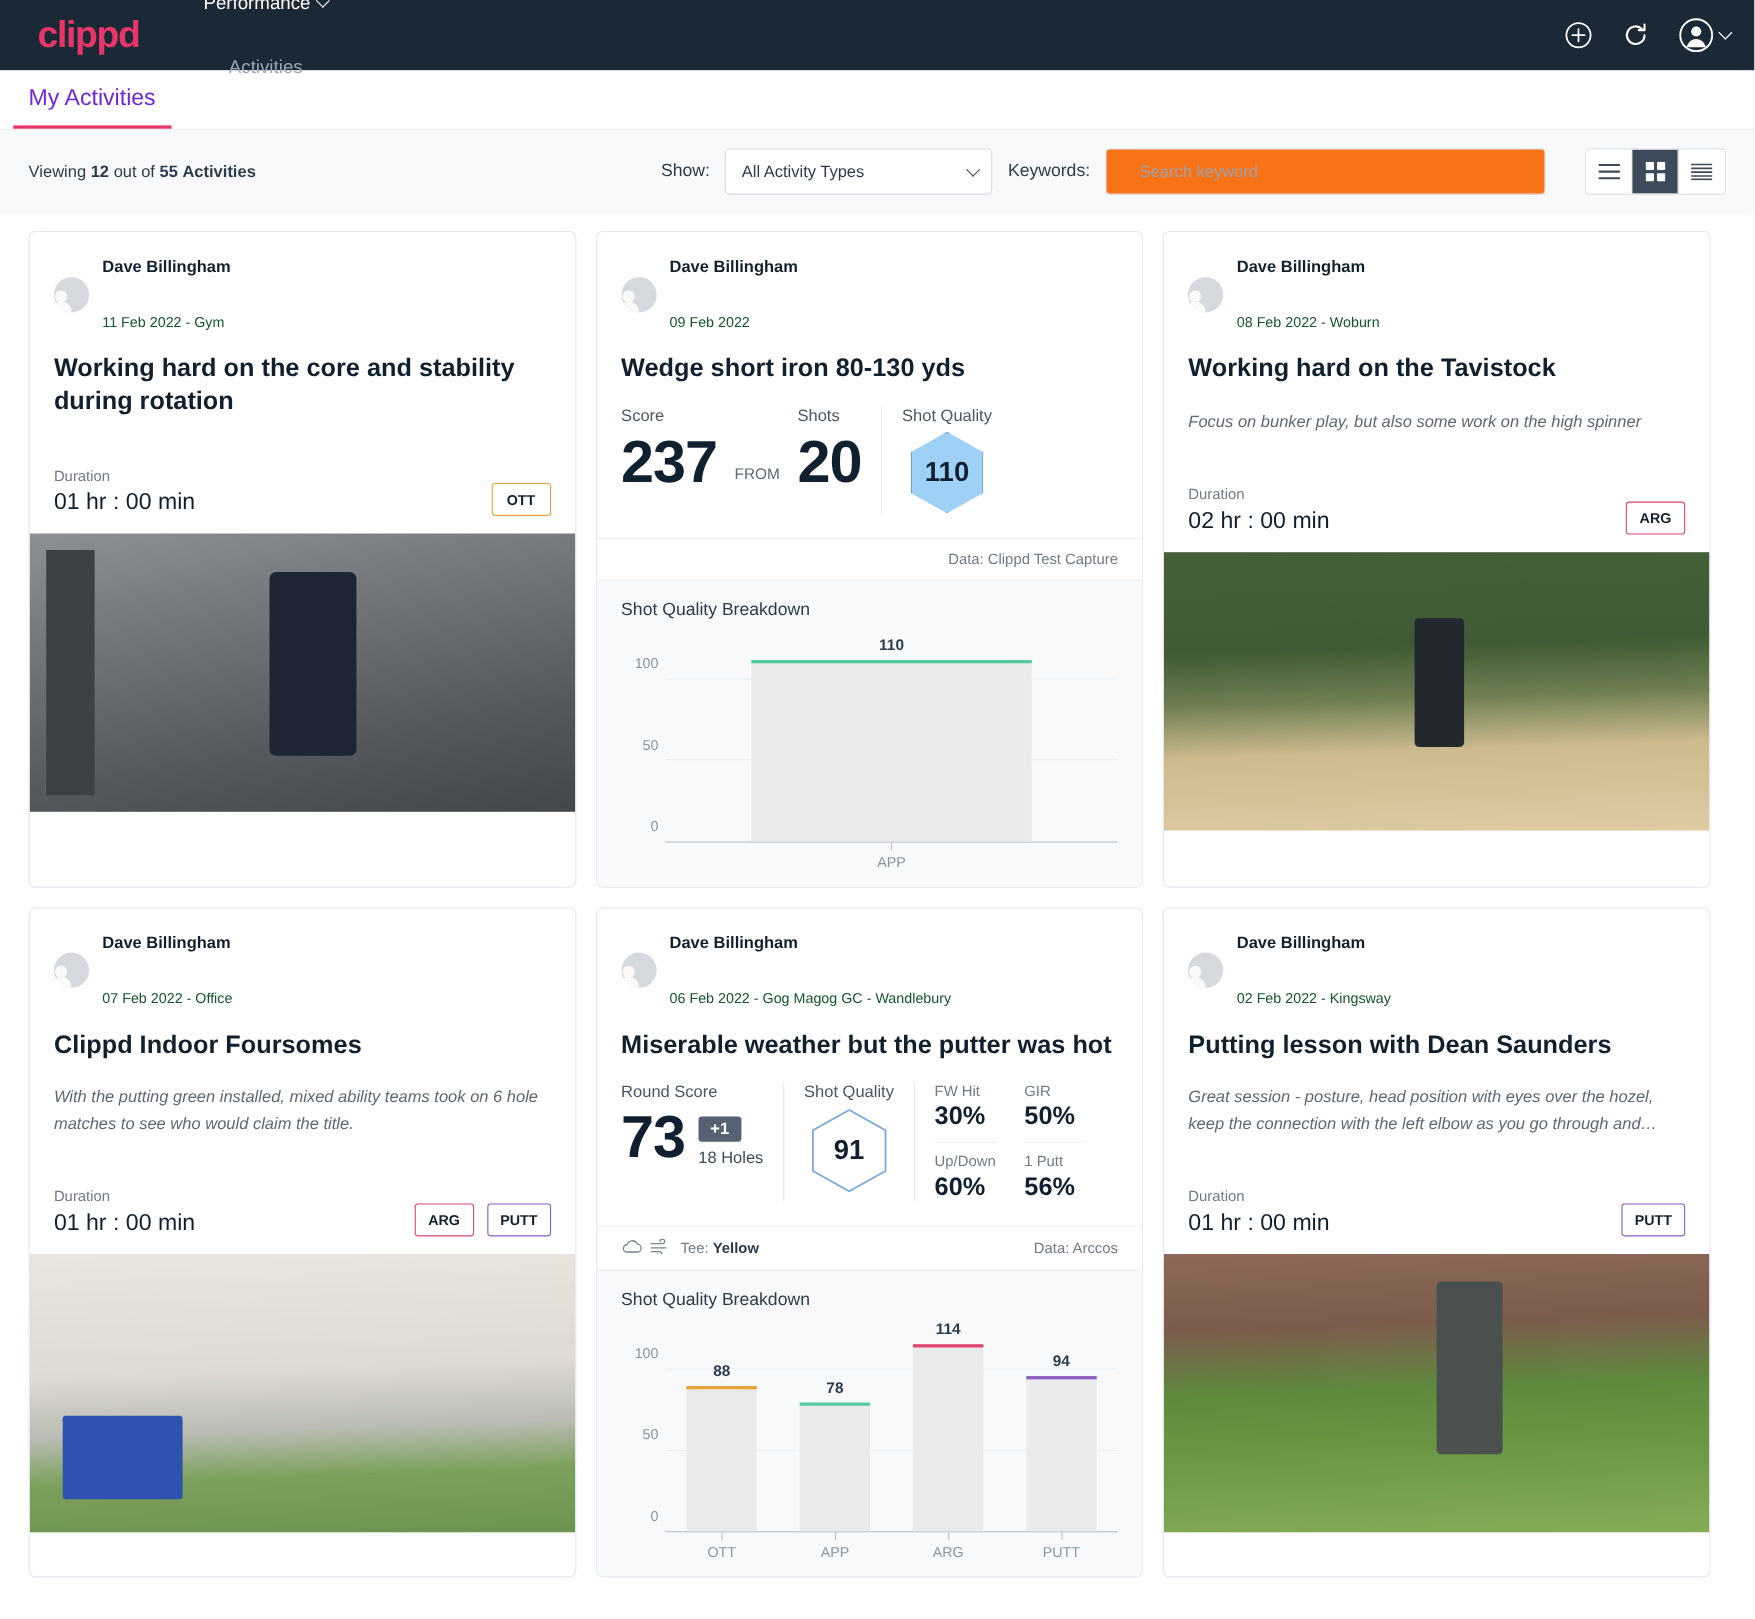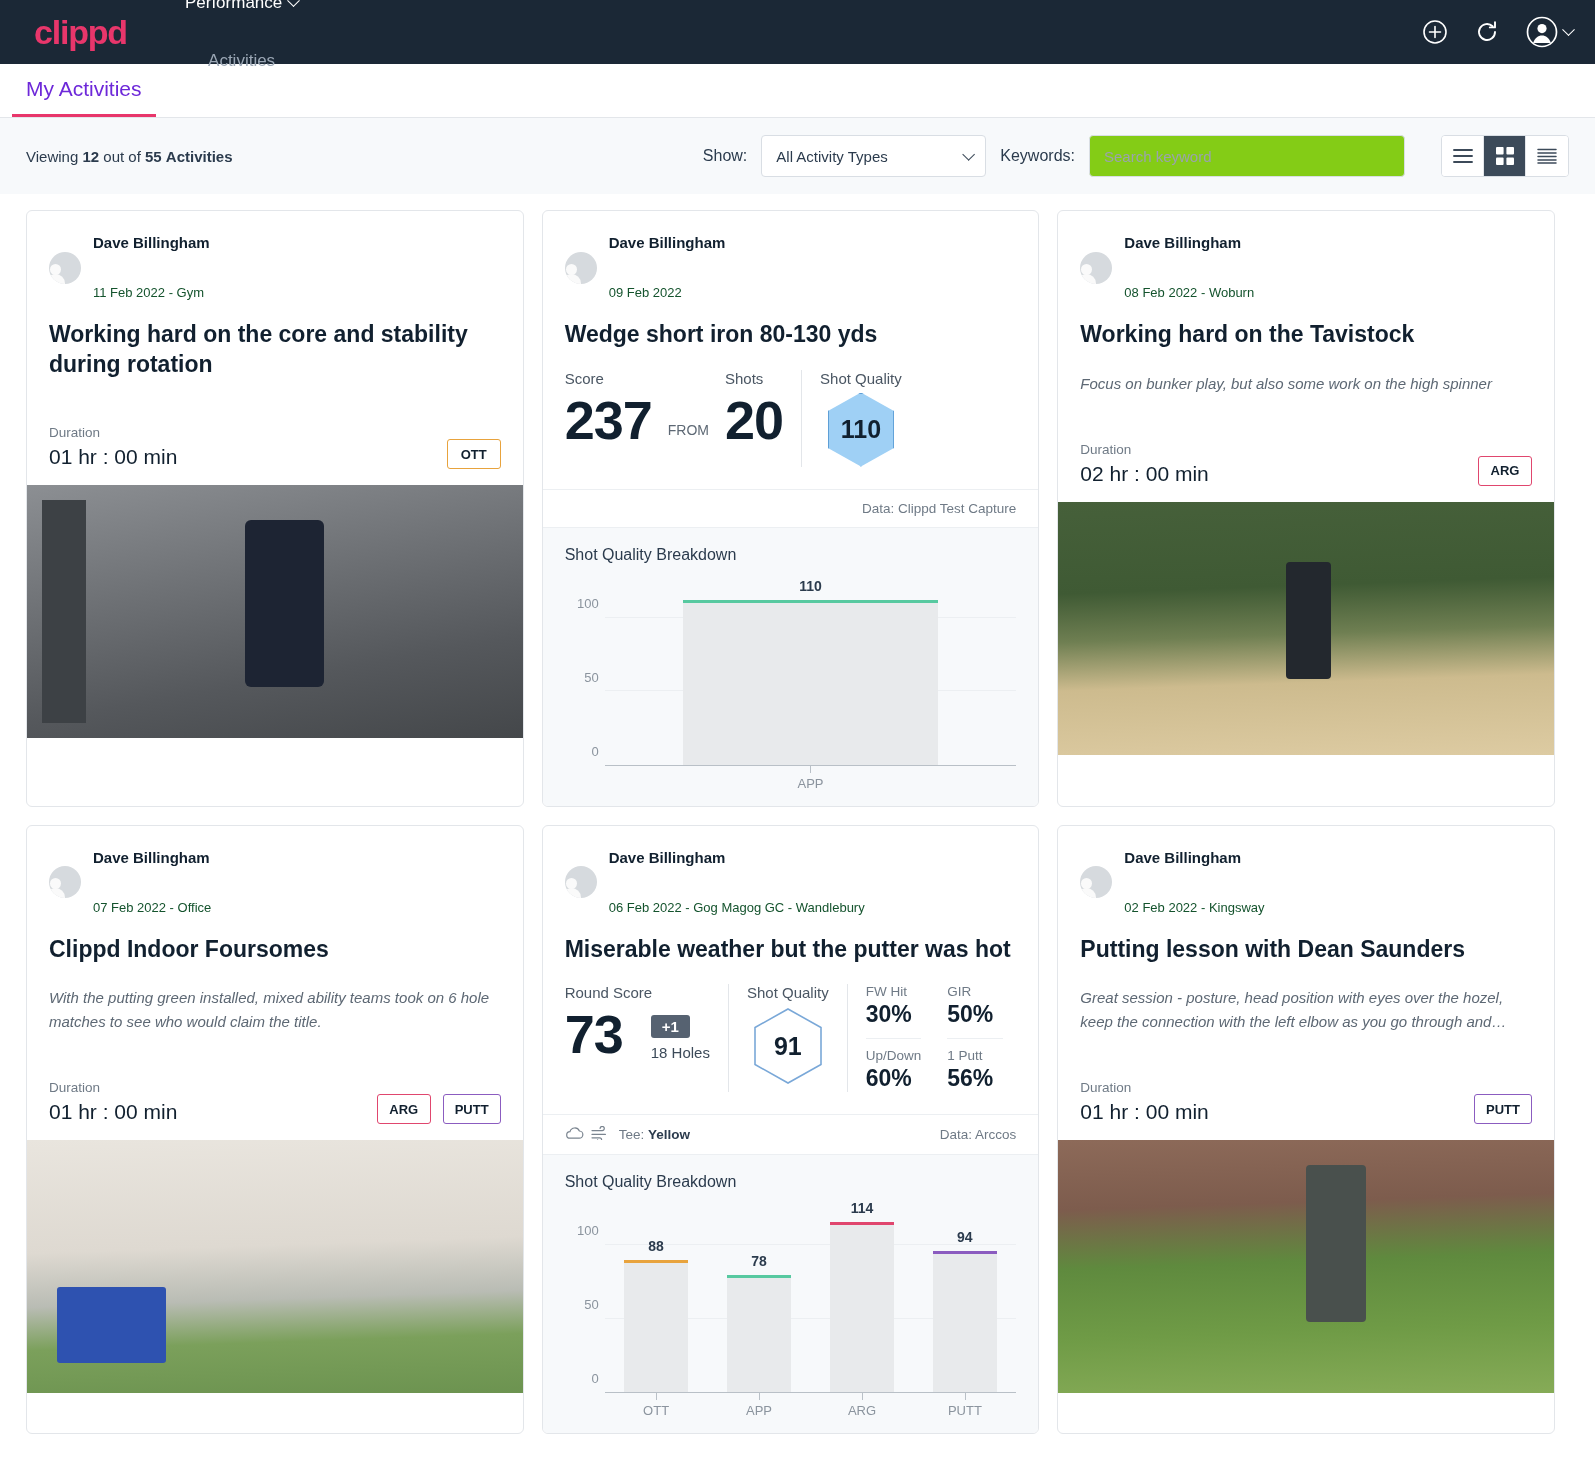--- a/index.html
+++ b/index.html
@@ -70,42 +70,42 @@
     background: #f7f9fb;
     display: flex;
     align-items: center;
     padding: 0 26px;
   }
   .viewing { font-size: 15px; color: #2b3b4d; }
   .viewing b { font-weight: bold; }
   .filter-mid { margin-left: auto; display: flex; align-items: center; gap: 14px; }
   .lbl { font-size: 16px; color: #2b3b4d; }
   .select {
-    width: 225px; height: 42px;
+    width: 243px; height: 42px;
     background: #ffffff;
     border: 1px solid #d9dee4;
     border-radius: 4px;
     display: flex; align-items: center;
     padding: 0 14px;
     font-size: 15px; color: #2b3b4d;
     cursor: pointer;
   }
   .select .sel-chev {
     margin-left: auto;
     width: 9px; height: 9px;
     border-right: 1.8px solid #3c4a59;
     border-bottom: 1.8px solid #3c4a59;
     transform: rotate(45deg) translateY(-3px);
   }
   .search {
-    width: 316px; height: 42px;
-    background: #84cc16;
+    width: 400px; height: 42px;
+    background: #f97316;
     border: 1px solid #d9dee4;
     border-radius: 4px;
-    padding: 0 14px;
+    padding: 0 30px;
     font-size: 15px; color: #2b3b4d;
     font-family: inherit;
   }
   .search::placeholder { color: #9aa3ad; }
   .toggles { margin-left: 22px; display: flex; border: 1px solid #d9dee4; border-radius: 4px; overflow: hidden; background:#fff; }
   .tgl {
     width: 42px; height: 40px;
     display: flex; align-items: center; justify-content: center;
     background: #ffffff; cursor: pointer;
     border-right: 1px solid #e3e6ea;
@@ -550,21 +550,21 @@
         <span>
           <div class="who-name">Dave Billingham</div>
           <div class="who-meta">06 Feb 2022 - Gog Magog GC - Wandlebury</div>
         </span>
       </div>
       <div class="card-title">Miserable weather but the putter was hot</div>
     </div>
     <div class="stats">
       <div class="stat-block">
         <div class="stat-lab">Round Score</div>
-        <div style="display:flex;align-items:center;gap:28px">
+        <div style="display:flex;align-items:center;gap:12px">
           <div class="stat-big">73</div>
           <div style="padding-top:8px">
             <span class="badge-plus">+1</span>
             <div class="holes">18 Holes</div>
           </div>
         </div>
       </div>
       <div class="divider-v"></div>
       <div class="stat-block" style="align-items:center">
         <div class="stat-lab">Shot Quality</div>

